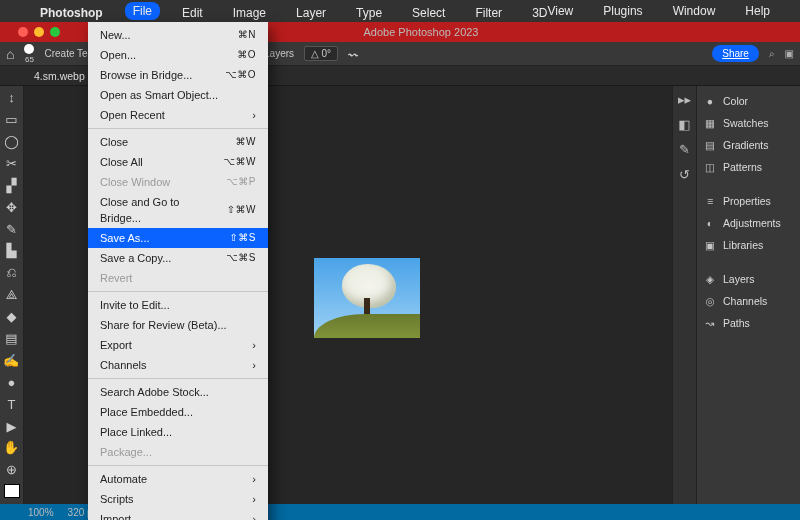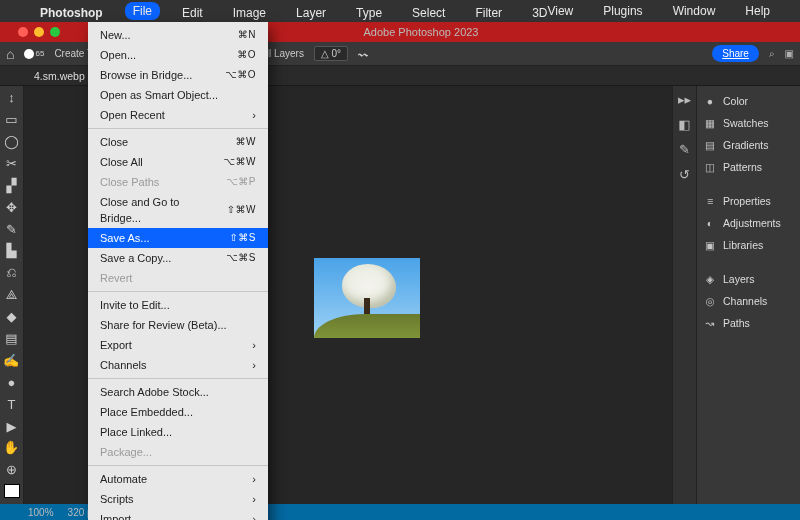--- a/index.html
+++ b/index.html
@@ -101,21 +101,21 @@
   <div class="traffic">
     <div class="tl r"></div>
     <div class="tl y"></div>
     <div class="tl g"></div>
   </div>
   <div class="ps-title">Adobe Photoshop 2023</div>
 </div>
 
 <div class="ps-options">
   <span class="home">⌂</span>
-  <span style="display:flex;flex-direction:row;align-items:center;gap:1px;">
+  <span style="display:flex;flex-direction:column;align-items:center;gap:1px;">
     <span class="brush"></span>
     <span style="font-size:8px;">65</span>
   </span>
   <span>Create Texture</span>
   <span>Proximity Match</span>
   <span><span class="cb"></span><span>Sample All Layers</span></span>
   <span class="field"><span>△</span> <span>0°</span></span>
   <span>〰</span>
   <span class="share">Share</span>
   <span class="icon-btn">⌕</span>
@@ -243,21 +243,21 @@
     <div class="dd-sep"></div>
     <div class="dd-item">
       <span>Close</span>
       <span class="sc">⌘W</span>
     </div>
     <div class="dd-item">
       <span>Close All</span>
       <span class="sc">⌥⌘W</span>
     </div>
     <div class="dd-item disabled">
-      <span>Close Paths</span>
+      <span>Close Window</span>
       <span class="sc">⌥⌘P</span>
     </div>
     <div class="dd-item">
       <span>Close and Go to Bridge...</span>
       <span class="sc">⇧⌘W</span>
     </div>
     <div class="dd-item highlight">
       <span>Save As...</span>
       <span class="sc">⇧⌘S</span>
     </div>

